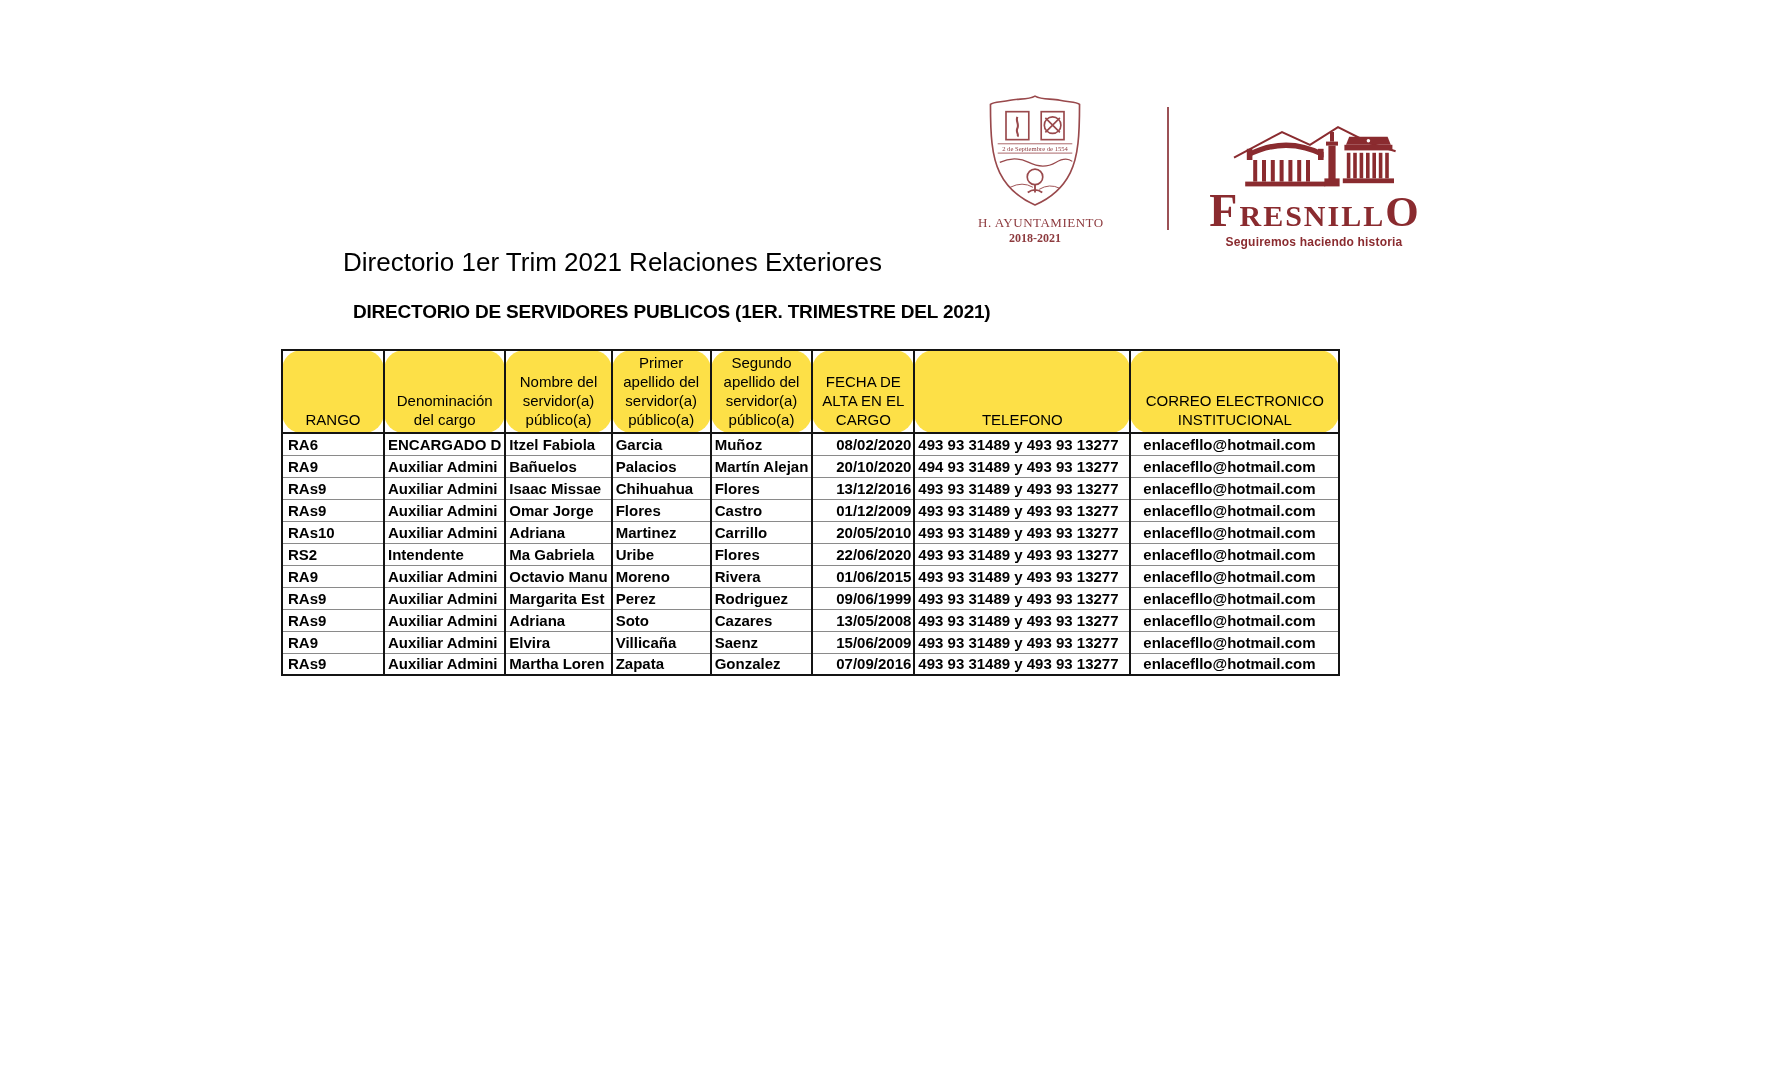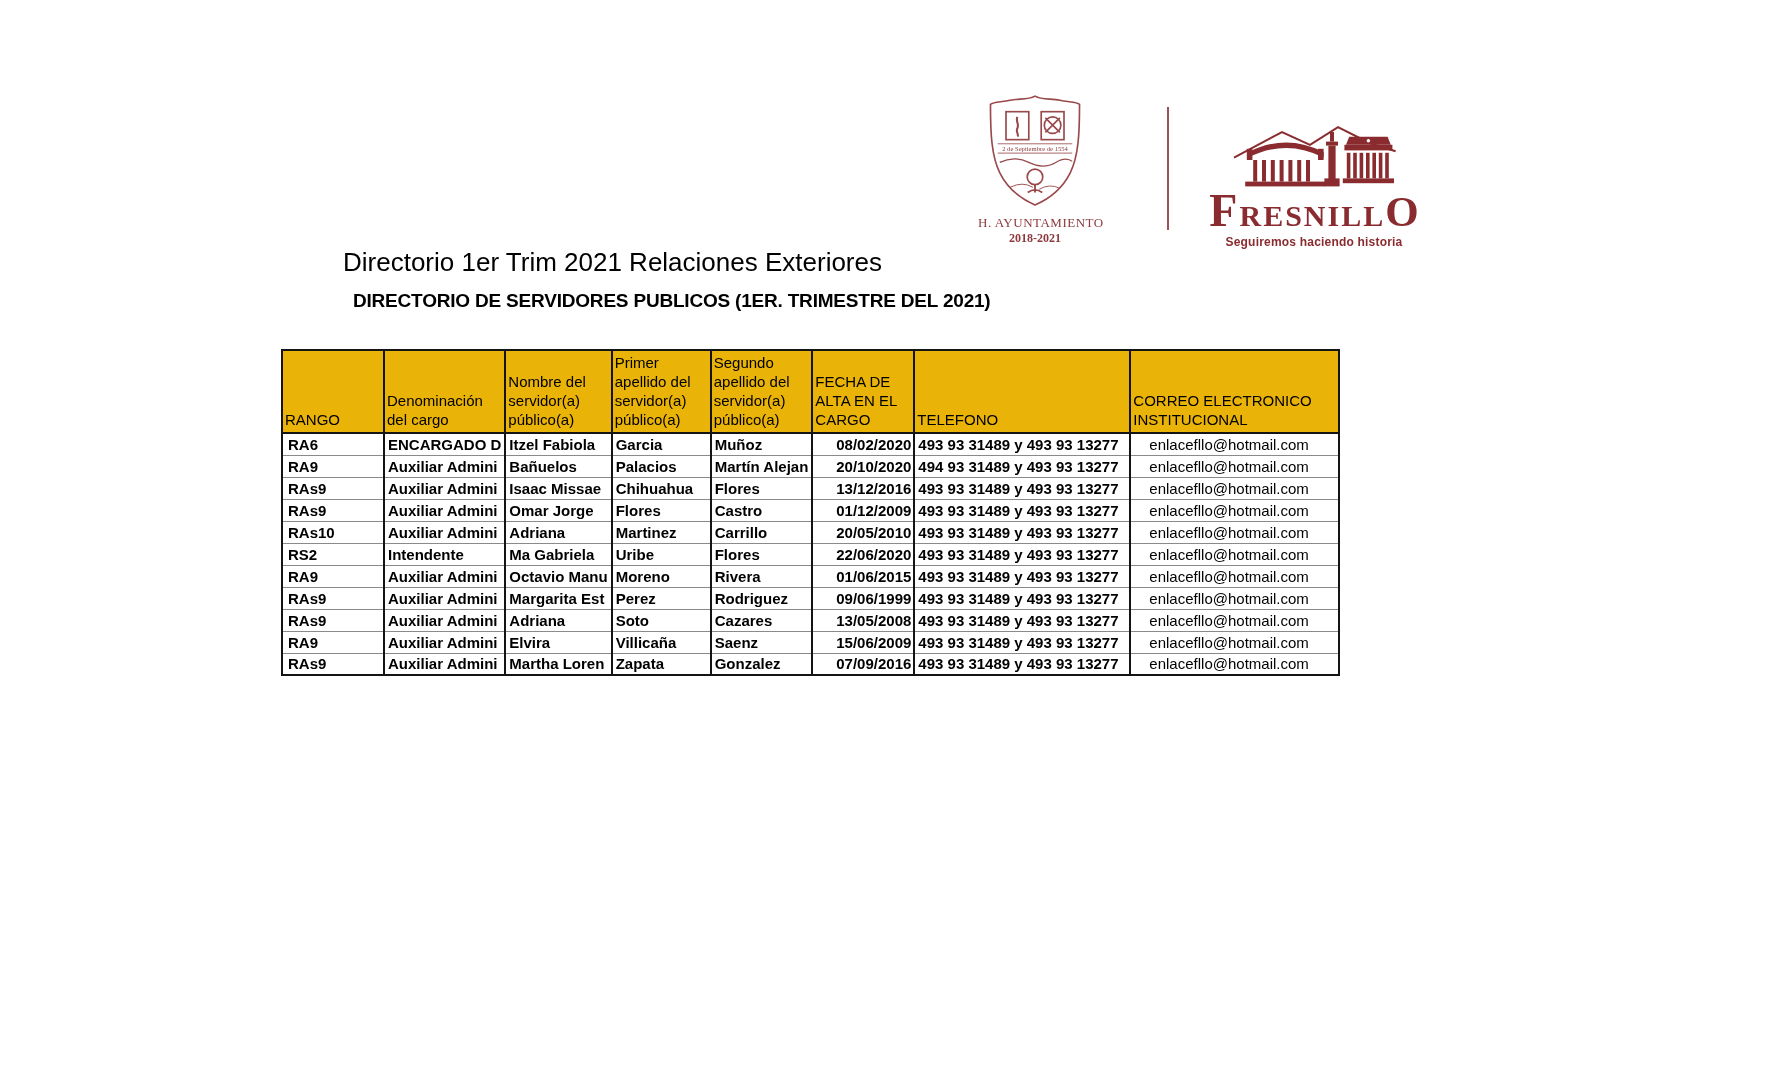--- a/index.html
+++ b/index.html
@@ -20,44 +20,45 @@
   .wordmark { font-family:"Liberation Serif", serif; font-weight:700; color:#8a2b2f;
               line-height:1; margin-top:-4px; white-space:nowrap; }
   .wordmark .big-first { font-size:46px; letter-spacing:2px; }
   .wordmark .mid       { font-size:30px; letter-spacing:2px; }
   .wordmark .big-last  { font-size:43px; letter-spacing:0px; }
   .tagline { font-size:12px; font-weight:700; color:#8a2b2f; margin-top:1px; letter-spacing:.2px; }
 
   
   .doc-title { position:absolute; left:343px; top:247px; font-size:26px; color:#000;
                letter-spacing:0px; white-space:nowrap; }
-  .doc-subtitle { position:absolute; left:353px; top:290px; font-size:19px; font-weight:700;
+  .doc-subtitle { position:absolute; left:353px; top:301px; font-size:19px; font-weight:700;
                   letter-spacing:-0.2px; white-space:nowrap; }
 
   
   .tbl-wrap { position:absolute; left:281px; top:349px; }
   table { border-collapse:collapse; table-layout:fixed; background:#fff;
           border:2px solid #141414; }
   col.c0{width:102px} col.c1{width:112px} col.c2{width:102px} col.c3{width:99px}
   col.c4{width:99px}  col.c5{width:102px} col.c6{width:216px} col.c7{width:209px}
   th {
-    background:#eab308; font-weight:400; font-size:15px; line-height:19px;
-    vertical-align:bottom; text-align:left; height:80px; padding:2px 2px 3px;
+    background:#fde047; font-weight:400; font-size:15px; line-height:19px;
+    vertical-align:bottom; text-align:center; height:80px; padding:2px 2px 3px;
     border-left:2px solid #141414; border-right:2px solid #141414;
     border-bottom:2px solid #141414;
+    border-radius:20px;
   }
   td {
     font-size:15px; font-weight:700; height:22px; padding:0 3px;
     overflow:hidden; white-space:nowrap; vertical-align:middle;
     border-left:2px solid #141414; border-right:2px solid #141414;
     border-top:1px solid #8a8a8a;
   }
   td.c0 { padding-left:5px;margin-left:32px; }
   td.c5 { text-align:right; padding-right:2px; }
-  td.c7 { font-weight:400; padding-left:18px;margin-left:36px; }
+  td.c7 { font-weight:700; padding-left:12px;margin-left:36px; }
 </style>
 </head>
 <body>
 
 <div class="brand-crest">
   <svg width="104" height="116" viewBox="0 0 100 112">
     <g fill="none" stroke="#99494c" stroke-width="1.6">
       <path d="M50,4 C57,8 66,6 74,8 C82,10 90,9 93,12 C93,40 92,62 84,78 C76,94 64,103 50,109 C36,103 24,94 16,78 C8,62 7,40 7,12 C10,9 18,10 26,8 C34,6 43,8 50,4 Z"></path>
       <rect x="22" y="19" width="22" height="27"></rect>
       <rect x="56" y="19" width="22" height="27"></rect>

